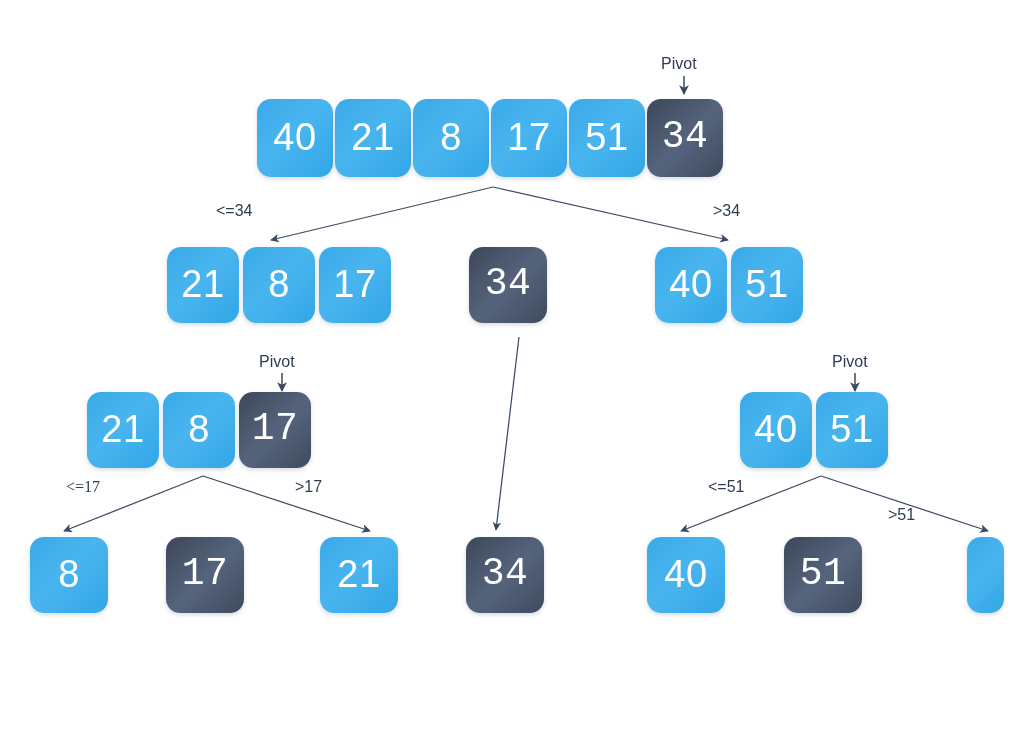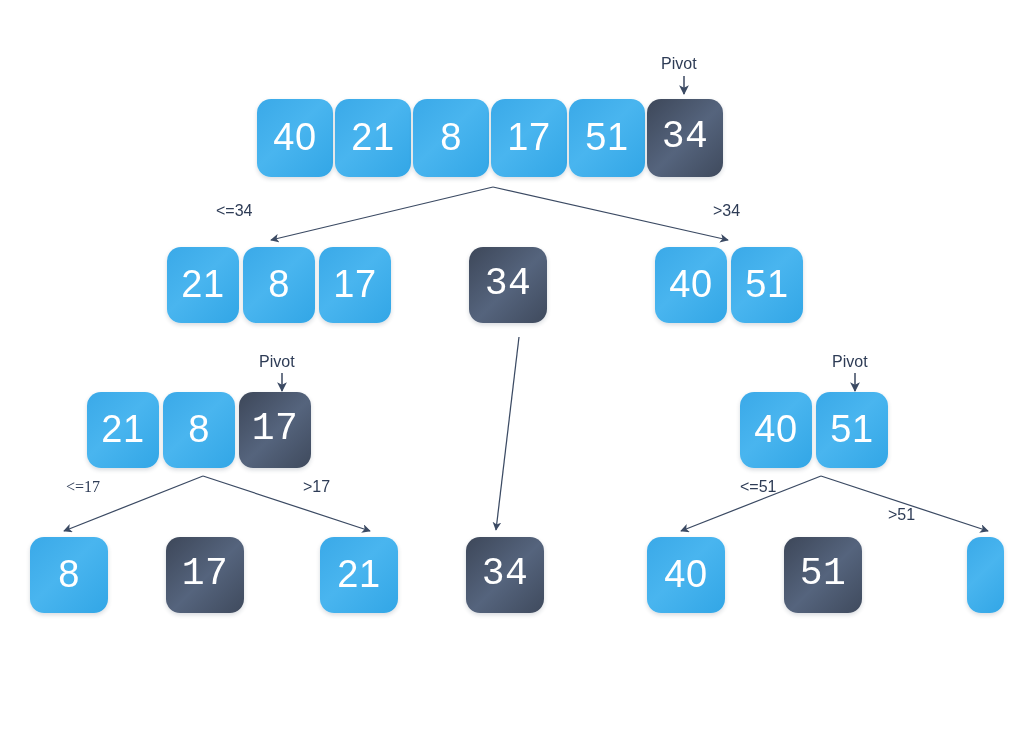--- a/index.html
+++ b/index.html
@@ -176,32 +176,32 @@
     <span class="num">21</span>
   </div>
   <div class="cell blue" style="left:163px; top:392px; width:72px; height:76px;">
     <span class="num">8</span>
   </div>
   <div class="cell dark" style="left:239px; top:392px; width:72px; height:76px;">
     <span class="num">17</span>
   </div>
 
   <div class="label" style="left:66px; top:479px;font-family:Liberation Serif, serif;">&lt;=17</div>
-  <div class="label" style="left:303px; top:479px;">&gt;17</div>
+  <div class="label" style="left:295px; top:479px;">&gt;17</div>
 
   <div class="pivot-label" style="left:832px; top:354px;">Pivot</div>
 
   <div class="cell blue" style="left:740px; top:392px; width:72px; height:76px;">
     <span class="num">40</span>
   </div>
   <div class="cell blue" style="left:816px; top:392px; width:72px; height:76px;">
     <span class="num">51</span>
   </div>
 
-  <div class="label" style="left:740px; top:479px;">&lt;=51</div>
+  <div class="label" style="left:708px; top:479px;">&lt;=51</div>
   <div class="label" style="left:888px; top:479px;margin-top:28px;">&gt;51</div>
 
   <div class="cell blue" style="left:30px; top:537px; width:78px; height:76px;">
     <span class="num">8</span>
   </div>
   <div class="cell dark" style="left:166px; top:537px; width:78px; height:76px;">
     <span class="num">17</span>
   </div>
   <div class="cell blue" style="left:320px; top:537px; width:78px; height:76px;">
     <span class="num">21</span>

